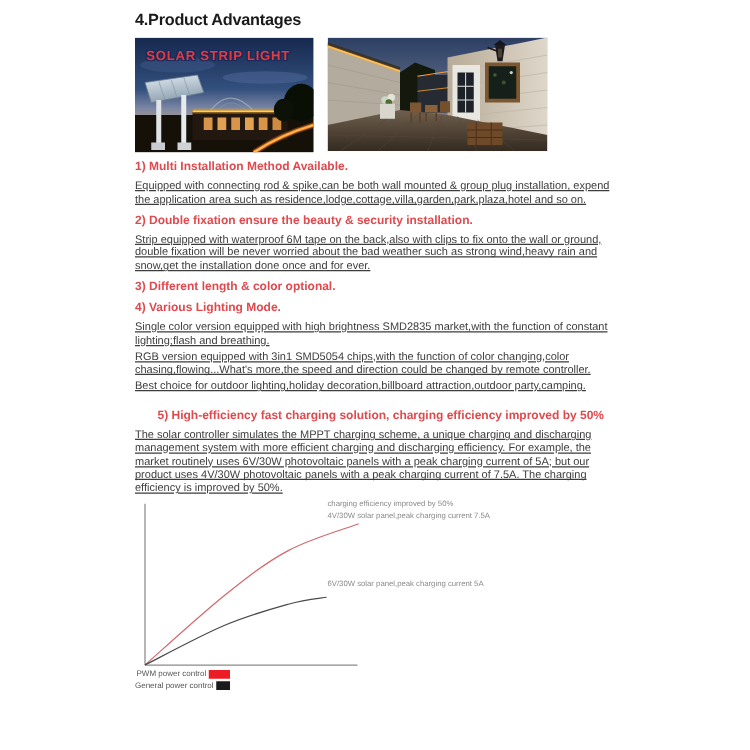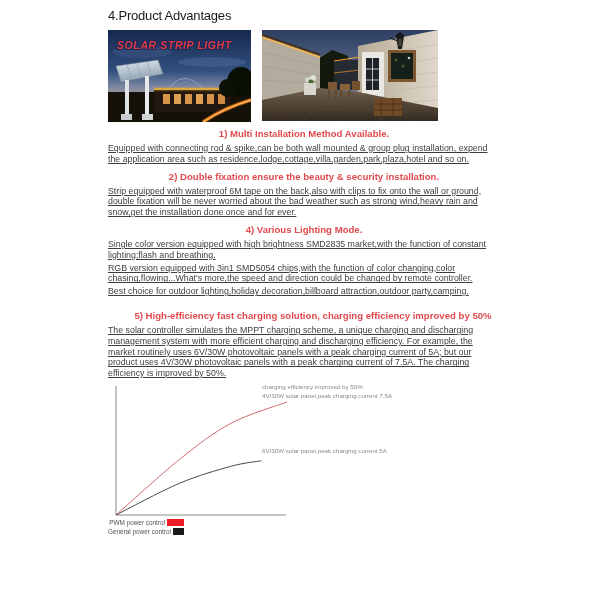--- a/index.html
+++ b/index.html
@@ -2,36 +2,36 @@
 <html><head>
 <meta charset="utf-8">
 <style>
   html,body{margin:0;padding:0;background:#ffffff;}
   .page{
     position:relative;width:600px;height:600px;background:#fff;overflow:hidden;
     font-family:"Liberation Sans", sans-serif;color:#3d3d3d;
   }
   .content{padding:6px 0 0 108px;width:392px;}
   .page-title{
-    font-size:13px;font-weight:normal;color:#1a1a1a;margin:2px 0 7px 0;
+    font-size:13px;font-weight:bold;color:#1a1a1a;margin:2px 0 7px 0;
     letter-spacing:-0.2px;
   }
-  .photos{display:flex;gap:11px;margin:0 0 7px 0;font-style:italic;}
+  .photos{display:flex;gap:11px;margin:0 0 7px 0;}
   .photo{position:relative;overflow:hidden;}
   .photo.left{width:143px;height:92px;}
   .photo.right{width:176px;height:91px;}
   .photo svg{display:block;}
   .overlay-text{
     position:absolute;left:9px;top:9px;font-size:10.5px;font-weight:bold;
     color:#e23c3c;letter-spacing:0.6px;
     text-shadow:0 0 1px #1b2a5e,1px 1px 0 #1b2a5e,-1px -1px 0 #1b2a5e,1px -1px 0 #1b2a5e,-1px 1px 0 #1b2a5e;
   }
   .sec{margin:0;}
   .sec-h{
-    font-size:9.6px;font-weight:bold;color:#e0494d;margin:7px 0 4px 0;line-height:10px;text-align:center;
+    font-size:9.6px;font-weight:bold;color:#e0494d;margin:7px 0 4px 0;line-height:10px;
   }
   .sec-h.big-gap{margin-top:14px;padding-left:18px;}
   .sec-p{font-size:8.8px;line-height:10.8px;margin:0 0 2px 0;color:#3d3d3d;text-decoration:underline;}
   
   .chart{position:relative;width:400px;height:158px;margin-top:2px;}
   .chart svg{position:absolute;left:0;top:0;}
   .axis{stroke:#8a8a8a;stroke-width:1;}
   .anno{position:absolute;font-size:6.2px;line-height:8.6px;color:#8a8a8a;white-space:nowrap;}
   .anno-1{left:154px;top:2px;}
   .anno-2{left:154px;top:66px;}
@@ -182,20 +182,21 @@
 
     <div class="sec">
       <div class="sec-h">1) Multi Installation Method Available.</div>
       <p class="sec-p">Equipped with connecting rod &amp; spike,can be both wall mounted &amp; group plug installation, expend the application area such as residence,lodge,cottage,villa,garden,park,plaza,hotel and so on.</p>
     </div>
     <div class="sec">
       <div class="sec-h">2) Double fixation ensure the beauty &amp; security installation.</div>
       <p class="sec-p">Strip equipped with waterproof 6M tape on the back,also with clips to fix onto the wall or ground, double fixation will be never worried about the bad weather such as strong wind,heavy rain and snow,get the installation done once and for ever.</p>
     </div>
     <div class="sec">
+      <div class="sec-h">3) Different length &amp; color optional.</div>
     </div>
     <div class="sec">
       <div class="sec-h">4) Various Lighting Mode.</div>
       <p class="sec-p">Single color version equipped with high brightness SMD2835 market,with the function of constant lighting;flash and breathing.</p>
       <p class="sec-p">RGB version equipped with 3in1 SMD5054 chips,with the function of color changing,color chasing,flowing...What's more,the speed and direction could be changed by remote controller.</p>
       <p class="sec-p">Best choice for outdoor lighting,holiday decoration,billboard attraction,outdoor party,camping.</p>
     </div>
     <div class="sec">
       <div class="sec-h big-gap">5) High-efficiency fast charging solution, charging efficiency improved by 50%</div>
       <p class="sec-p">The solar controller simulates the MPPT charging scheme, a unique charging and discharging management system with more efficient charging and discharging efficiency. For example, the market routinely uses 6V/30W photovoltaic panels with a peak charging current of 5A; but our product uses 4V/30W photovoltaic panels with a peak charging current of 7.5A. The charging efficiency is improved by 50%.</p>

